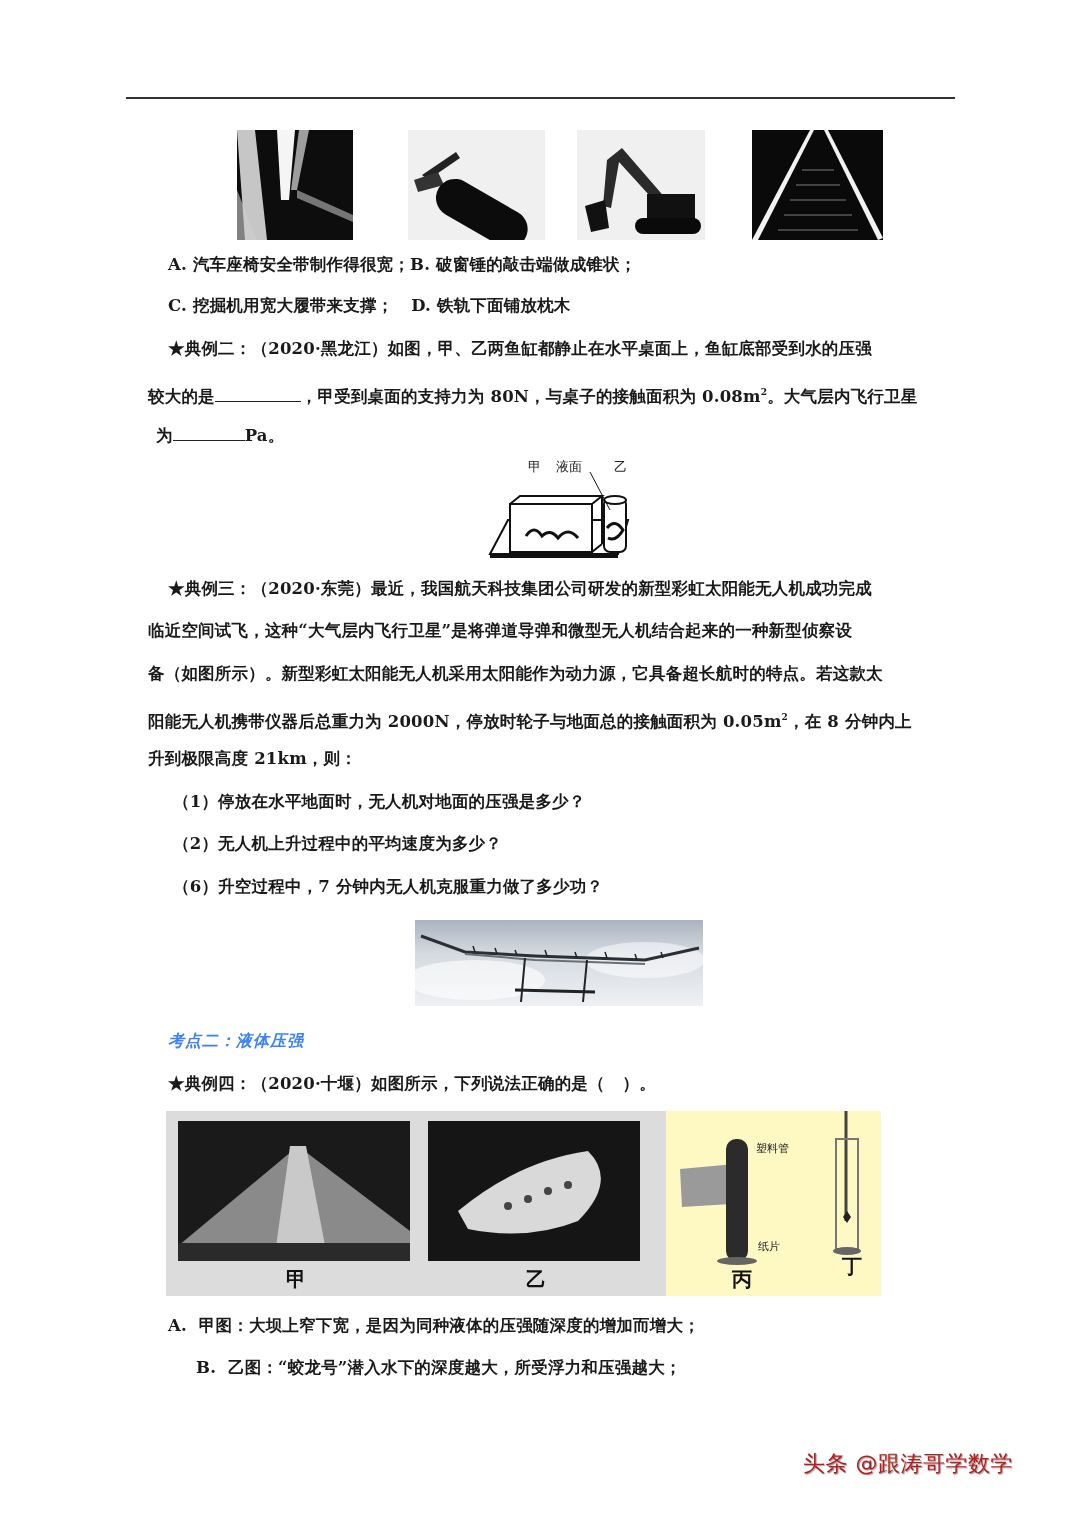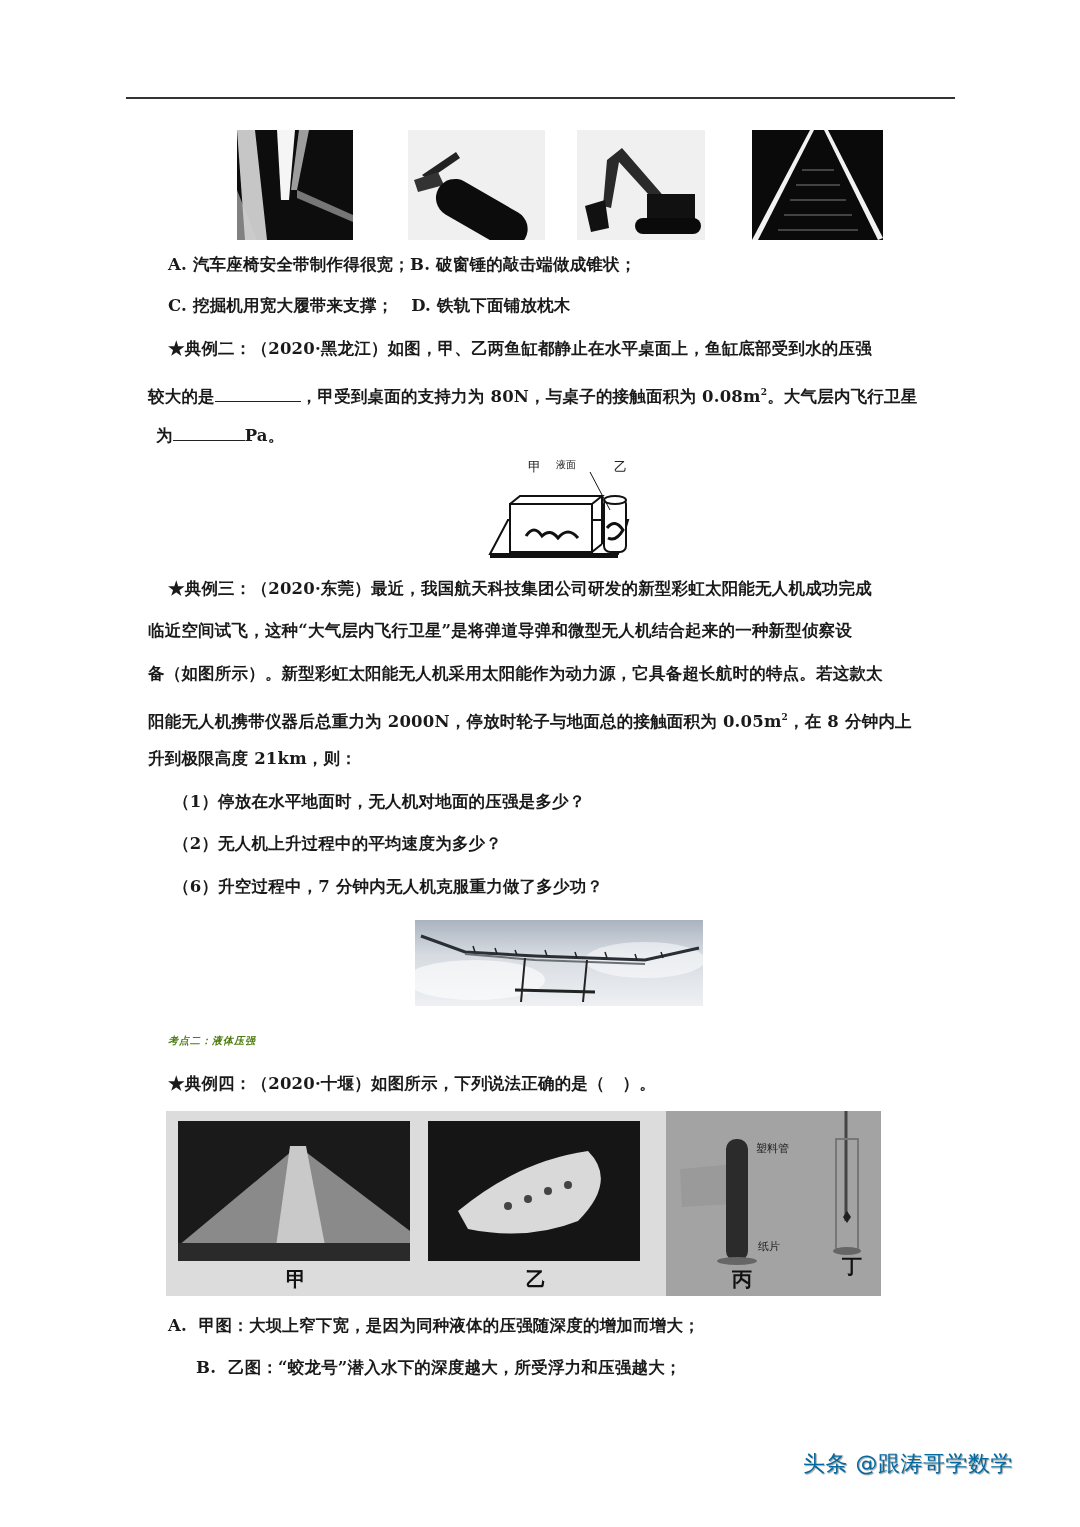--- a/index.html
+++ b/index.html
@@ -2,31 +2,31 @@
 <html><head>
 <meta charset="utf-8">
 <style>
   html, body { margin: 0; padding: 0; background: #ffffff; }
   body { width: 1080px; height: 1527px; position: relative; overflow: hidden;
          font-family: "DejaVu Serif", "Liberation Serif", serif; color: #1a1a1a; }
   .abs { position: absolute; }
   .rule { left: 126px; top: 97px; width: 829px; height: 2px; background: #333; }
   .line { position: absolute; font-size: 16.5px; line-height: 22px; white-space: nowrap; letter-spacing: 0.2px; font-weight: bold; }
   .blank { display: inline-block; border-bottom: 1px solid #222; height: 16px; vertical-align: baseline; }
-  .heading { color: #4d7c0f; font-weight: bold; font-style: italic; font-size: 10px;
+  .heading { color: #3b82f6; font-weight: bold; font-style: italic; font-size: 16px;
              font-family: "DejaVu Sans", "Liberation Sans", sans-serif; letter-spacing: 1px; }
   .pic { position: absolute; overflow: hidden; }
   .bw-dark { background: #0d0d0d; }
   .bw-light { background: #f2f2f2; }
   .photo-row { position: absolute; left: 166px; top: 1111px; width: 715px; height: 185px; background: #dcdcdc; }
   .photo { position: absolute; background: #1b1b1b; }
   .photo-label { position: absolute; font-family: "DejaVu Sans", "Liberation Sans", sans-serif; font-weight: bold; font-size: 20px; color: #111; }
   .callout { position: absolute; font-family: "DejaVu Sans", "Liberation Sans", sans-serif; font-size: 11px; color: #222; }
   .watermark { position: absolute; left: 803px; top: 1449px; font-family: "DejaVu Sans", "Liberation Sans", sans-serif;
-               font-size: 22px; color: #0369a1; text-shadow: 1px 1px 1px #999; letter-spacing: 0.5px; }
+               font-size: 22px; color: #b91c1c; text-shadow: 1px 1px 1px #999; letter-spacing: 0.5px; }
   sup { font-size: 9px; }
 </style>
 </head>
 <body>
 
 <div class="abs rule"></div>
 
 <div class="pic bw-dark" style="left:237px;top:130px;width:116px;height:110px;">
   <svg width="116" height="110" viewBox="0 0 116 110">
     <rect width="116" height="110" fill="#0d0d0d"></rect>
@@ -88,21 +88,21 @@
     <path d="M32 46 L42 38 L124 38 L114 46" fill="none" stroke="#111" stroke-width="2"></path>
     <line x1="124" y1="38" x2="124" y2="86" stroke="#111" stroke-width="2"></line>
     <line x1="114" y1="94" x2="124" y2="86" stroke="#111" stroke-width="2"></line>
     <path d="M48 78 Q56 66 64 78 Q72 70 80 80 Q90 68 100 80" fill="none" stroke="#111" stroke-width="3"></path>
     <rect x="126" y="40" width="22" height="54" rx="6" fill="#fff" stroke="#111" stroke-width="2"></rect>
     <ellipse cx="137" cy="42" rx="11" ry="4" fill="#fff" stroke="#111" stroke-width="2"></ellipse>
     <path d="M129 70 Q137 60 145 72 Q138 84 130 80" fill="none" stroke="#111" stroke-width="3"></path>
     <line x1="112" y1="14" x2="132" y2="52" stroke="#111" stroke-width="1"></line>
   </svg>
   <span class="callout" style="left:50px;top:0px;font-size:13px;">甲</span>
-  <span class="callout" style="left:78px;top:0px;font-size:10px;">液面</span>
+  <span class="callout" style="left:78px;top:0px;font-size:13px;">液面</span>
   <span class="callout" style="left:136px;top:0px;font-size:13px;">乙</span>
 </div>
 
 <div class="line" style="left:168px;top:578px;">★典例三：（2020·东莞）最近，我国航天科技集团公司研发的新型彩虹太阳能无人机成功完成</div>
 <div class="line" style="left:148px;top:620px;">临近空间试飞，这种“大气层内飞行卫星”是将弹道导弹和微型无人机结合起来的一种新型侦察设</div>
 <div class="line" style="left:148px;top:663px;">备（如图所示）。新型彩虹太阳能无人机采用太阳能作为动力源，它具备超长航时的特点。若这款太</div>
 <div class="line" style="left:148px;top:706px;">
   <span>阳能无人机携带仪器后总重力为 2000N，停放时轮子与地面总的接触面积为 0.05m</span><sup>2</sup><span>，在 8 分钟内上</span>
 </div>
 <div class="line" style="left:148px;top:748px;">升到极限高度 21km，则：</div>
@@ -154,21 +154,21 @@
       <g fill="#444">
           <circle cx="80" cy="85" r="4"></circle>
           <circle cx="100" cy="78" r="4"></circle>
           <circle cx="120" cy="70" r="4"></circle>
           <circle cx="140" cy="64" r="4"></circle>
         </g>
     </svg>
   </div>
   <span class="photo-label" style="left:360px;top:155px;">乙</span>
 
-  <div class="abs" style="left:500px;top:0px;width:215px;height:185px;background:#a3a3a3;">
+  <div class="abs" style="left:500px;top:0px;width:215px;height:185px;background:#fef9c3;">
     <svg width="215" height="185" viewBox="0 0 215 185">
       <path d="M14 58 L80 52 L82 92 L16 96 Z" fill="#9a9a9a"></path>
       <rect x="60" y="28" width="22" height="122" rx="10" fill="#2b2b2b"></rect>
       <ellipse cx="71" cy="150" rx="20" ry="4" fill="#666"></ellipse>
       <line x1="180" y1="0" x2="180" y2="110" stroke="#444" stroke-width="3"></line>
       <rect x="170" y="28" width="22" height="110" fill="none" stroke="#777" stroke-width="2"></rect>
       <ellipse cx="181" cy="140" rx="14" ry="4" fill="#666"></ellipse>
       <path d="M181 100 L185 106 L181 112 L177 106 Z" fill="#222"></path>
     </svg>
     <span class="callout" style="left:90px;top:30px;">塑料管</span>

